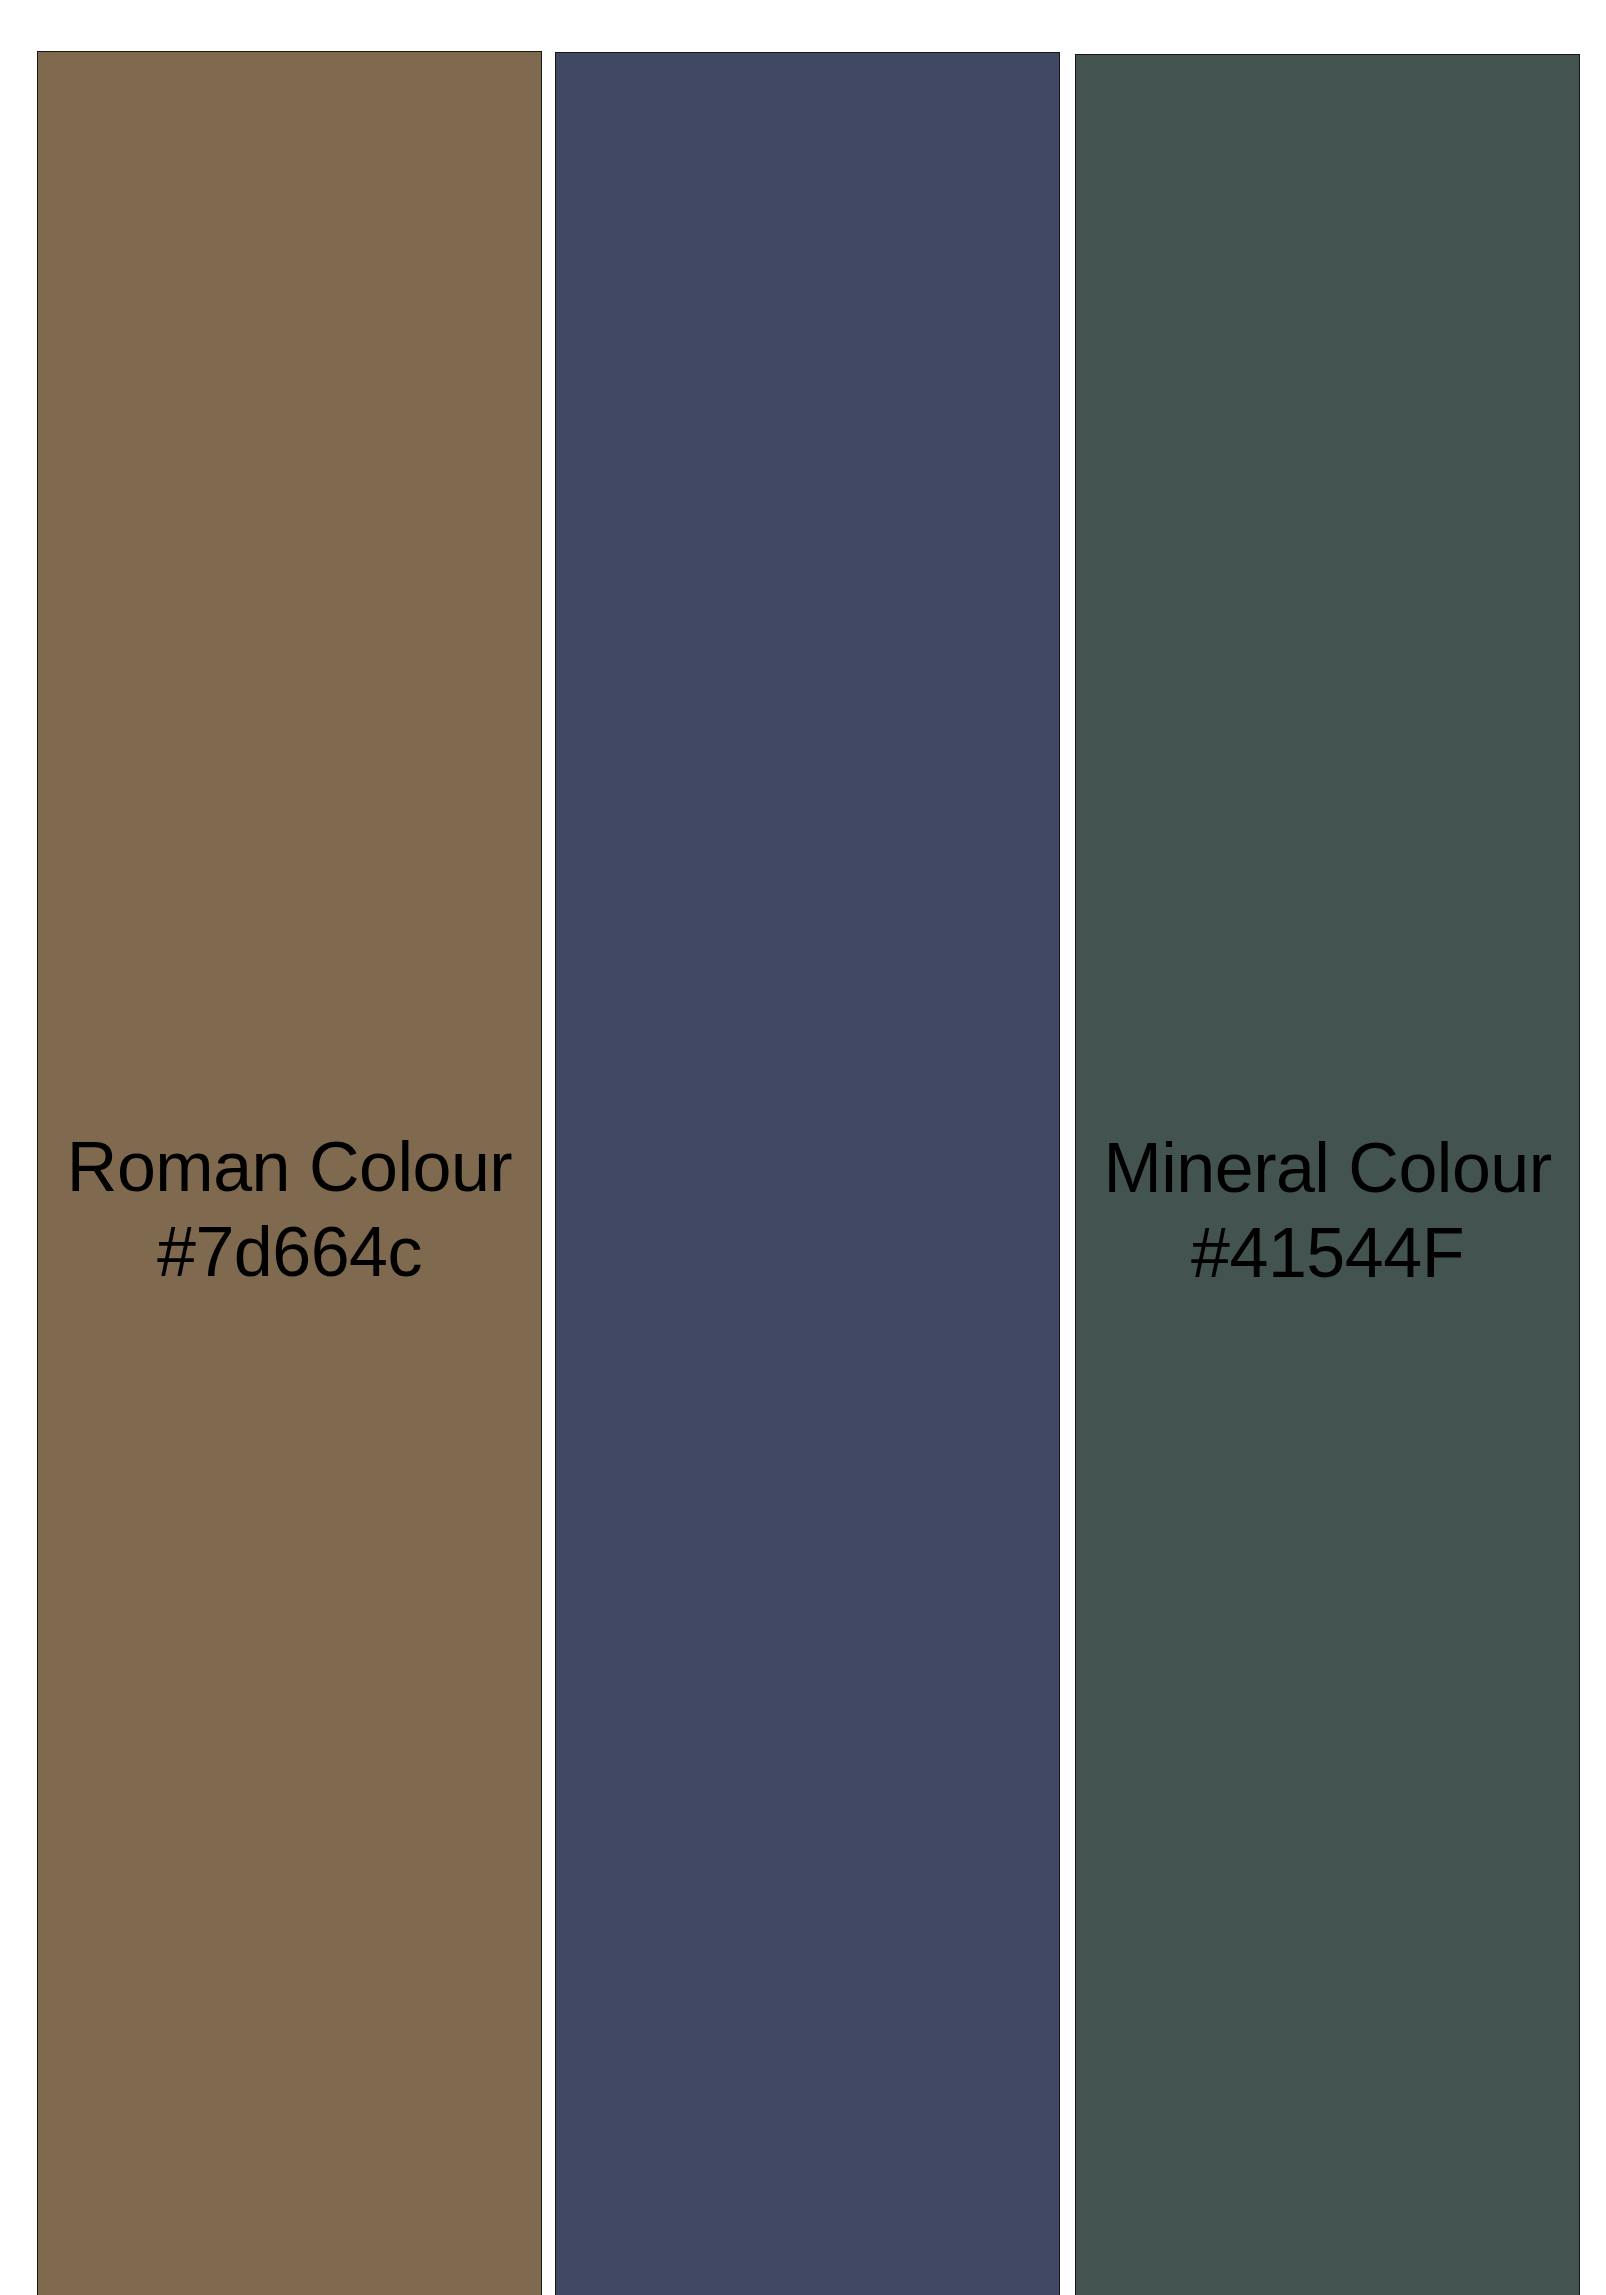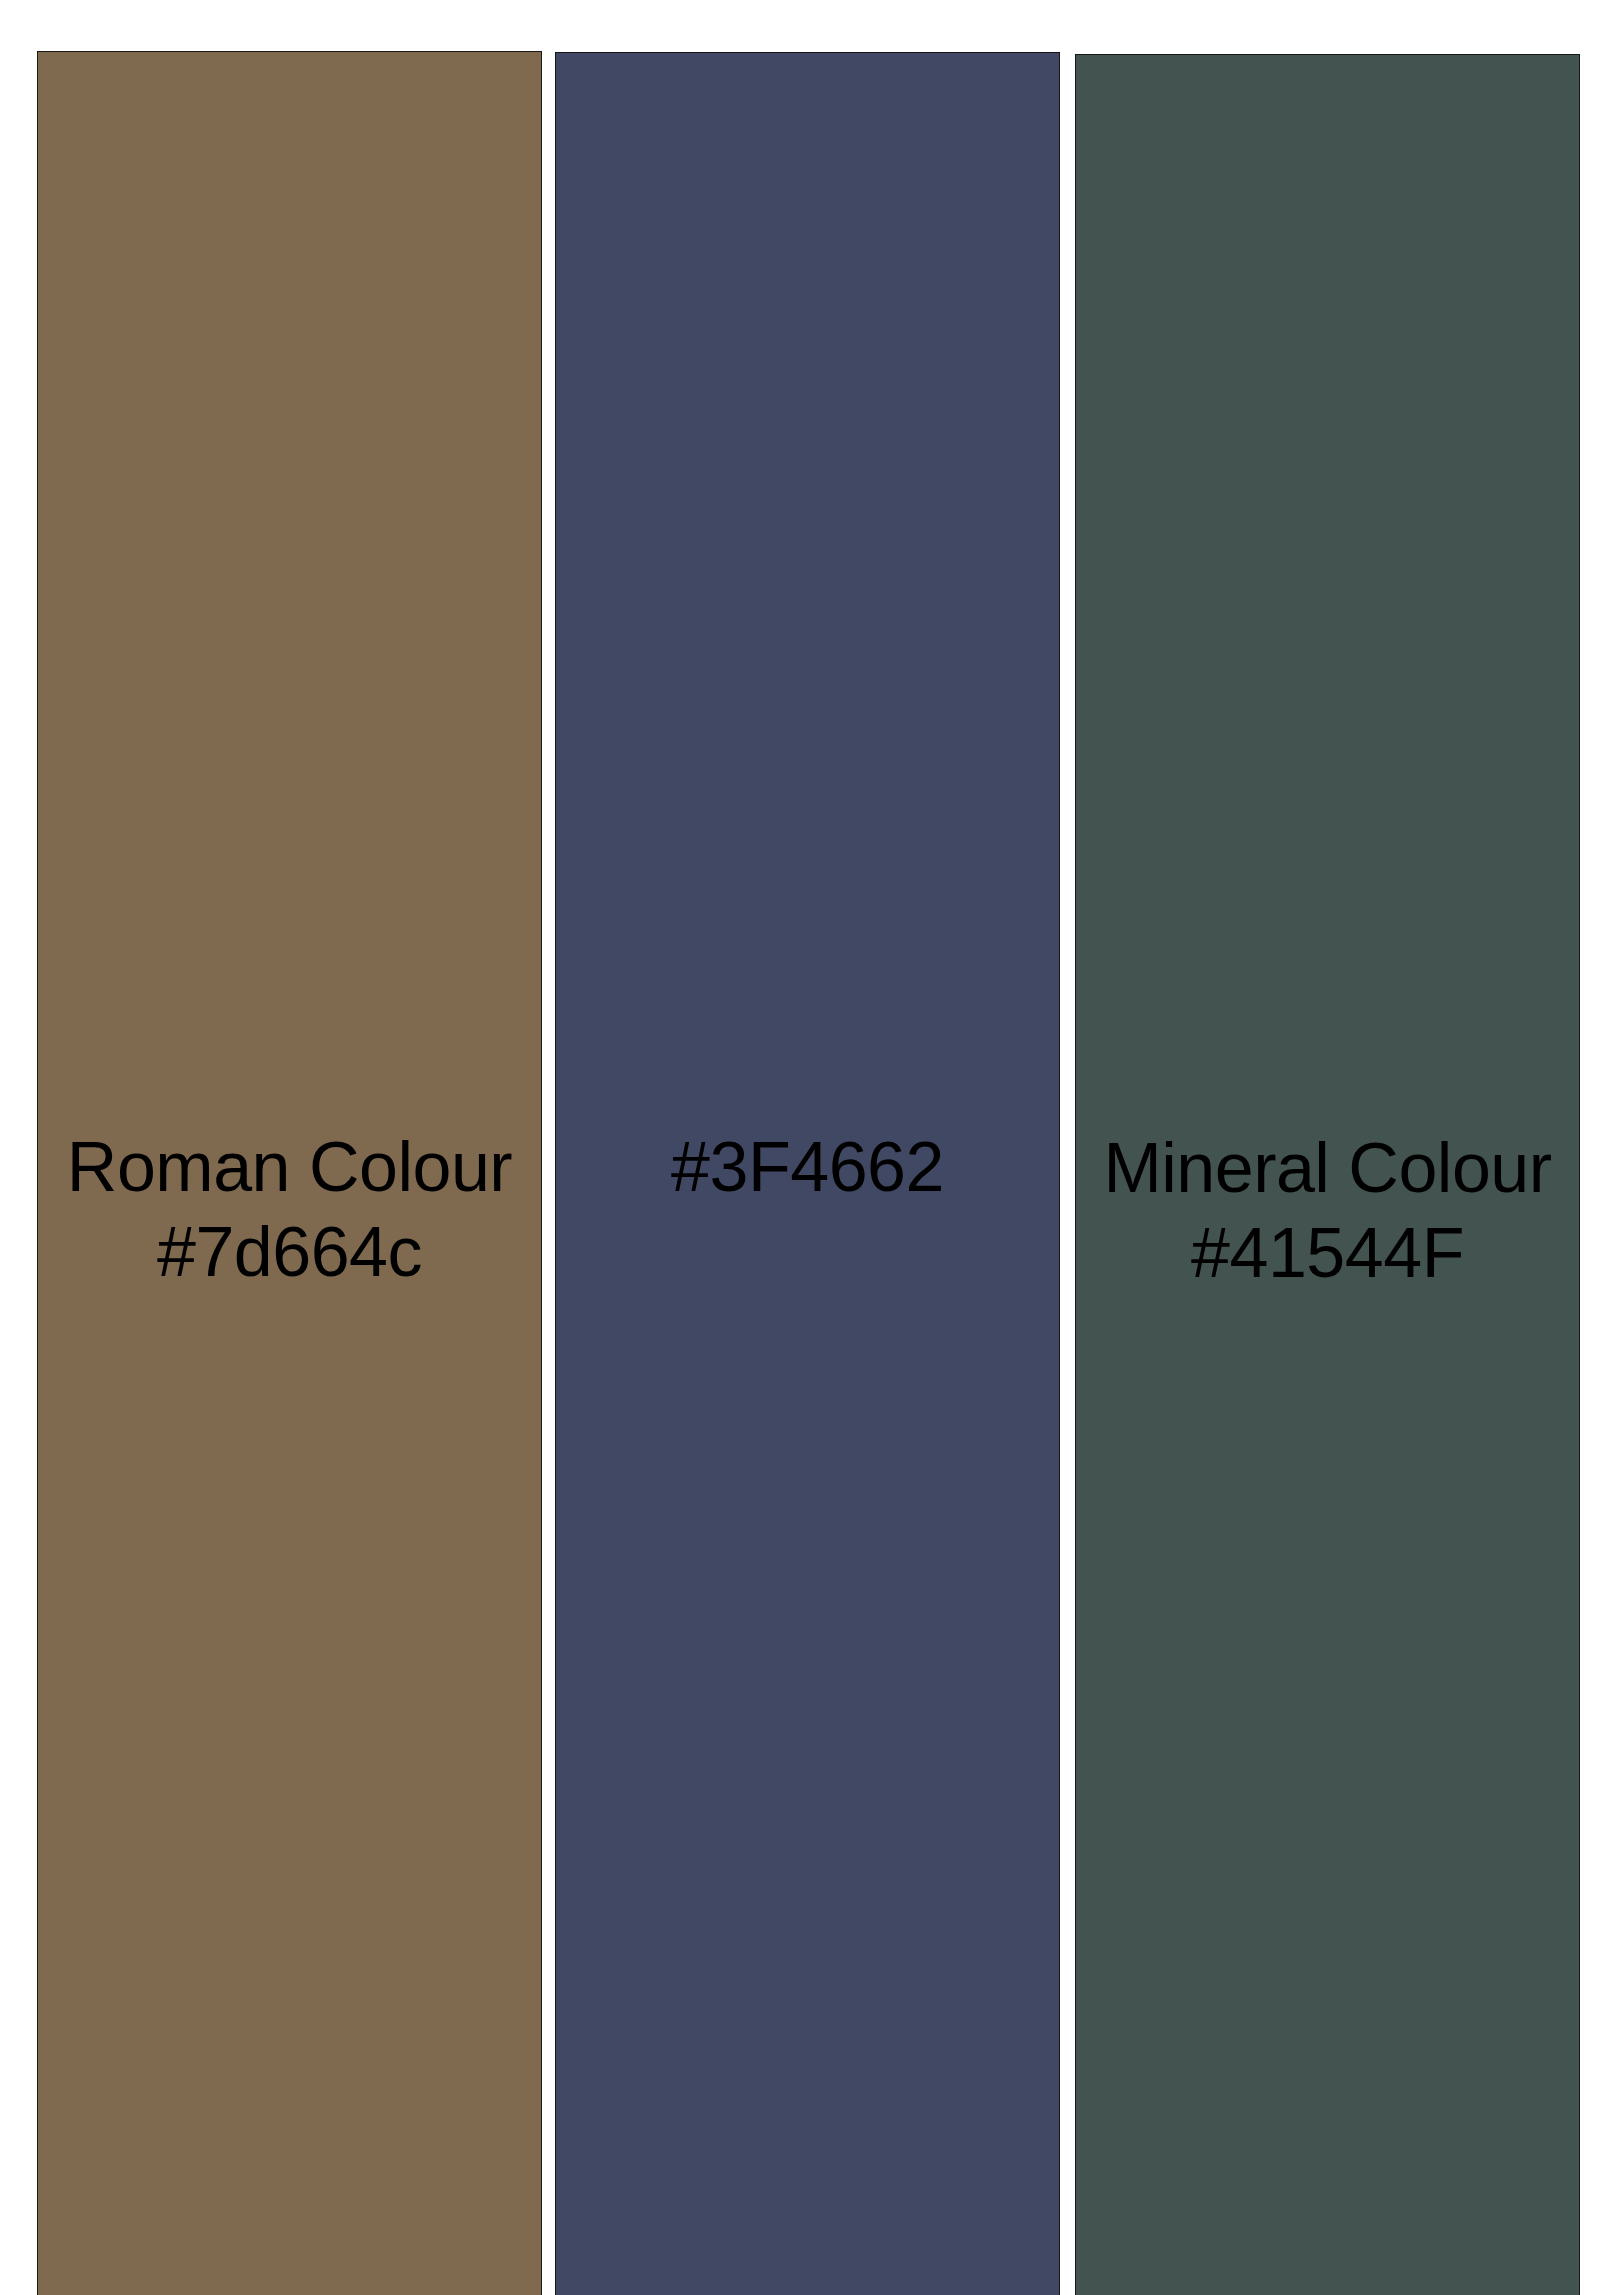--- a/index.html
+++ b/index.html
@@ -84,21 +84,20 @@
 
   <div class="swatch swatch-0" style="background-color: rgb(128, 106, 79);">
     <div class="swatch-label">
       <span class="swatch-name">Roman Colour</span>
       <span class="swatch-hex">#7d664c</span>
     </div>
   </div>
 
   <div class="swatch swatch-1" style="background-color: rgb(65, 72, 99);">
     <div class="swatch-label">
-      <span class="swatch-hex">#3F4662</span>
     </div>
   </div>
 
   <div class="swatch swatch-2" style="background-color: rgb(67, 84, 80);">
     <div class="swatch-label">
       <span class="swatch-name">Mineral Colour</span>
       <span class="swatch-hex">#41544F</span>
     </div>
   </div>
 

